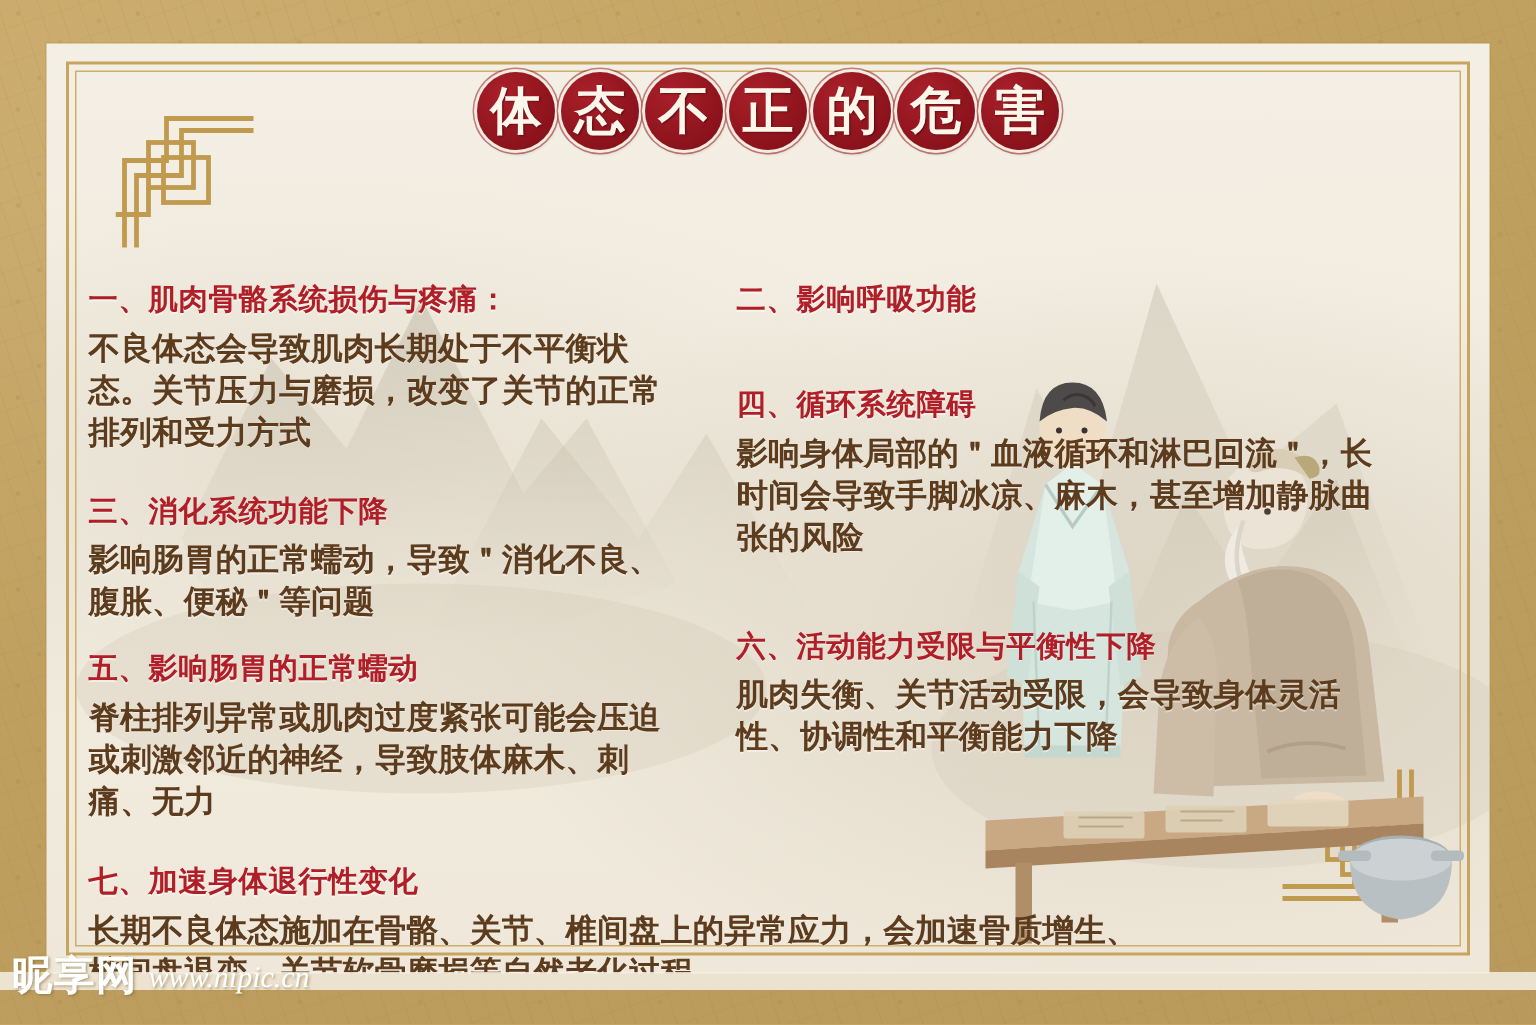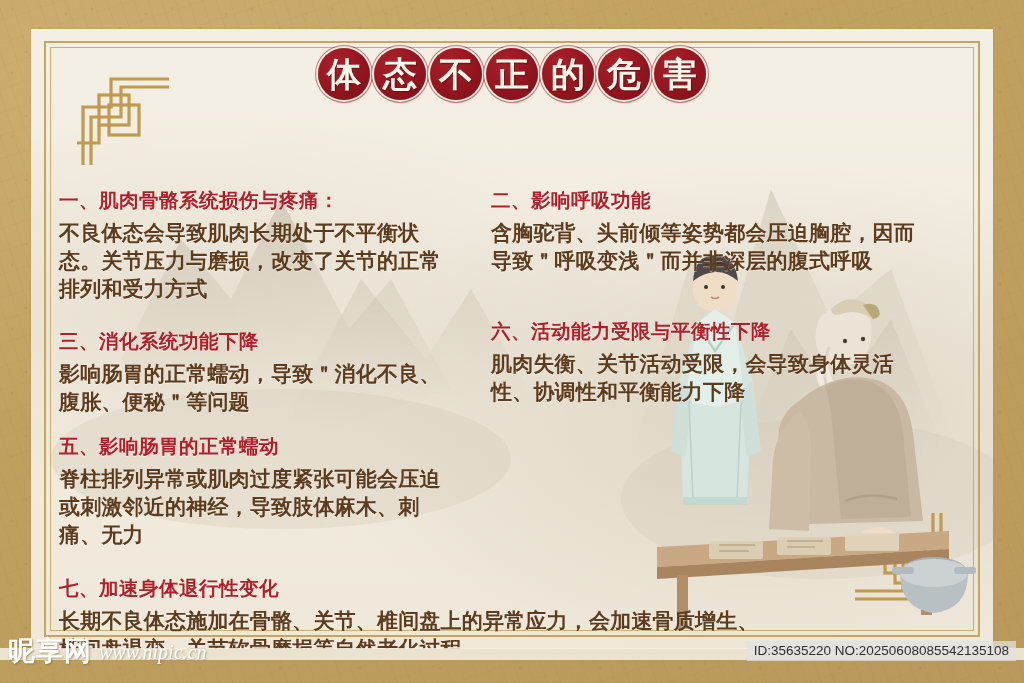--- a/index.html
+++ b/index.html
@@ -275,21 +275,24 @@
           </div>
           <div class="sec s5">
             <h3>五、影响肠胃的正常蠕动</h3>
             <p>脊柱排列异常或肌肉过度紧张可能会压迫或刺激邻近的神经，导致肢体麻木、刺痛、无力</p>
           </div>
         </div>
 
         <div class="col-r">
           <div class="sec s2">
             <h3>二、影响呼吸功能</h3>
-            <p>含胸驼背、头前倾等姿势都会压迫胸腔，因而导致＂呼吸变浅＂而并非深层的腹式呼吸</p>
+          </div>
+          <div class="sec s4">
+            <h3>四、循环系统障碍</h3>
+            <p>影响身体局部的＂血液循环和淋巴回流＂，长时间会导致手脚冰凉、麻木，甚至增加静脉曲张的风险</p>
           </div>
           <div class="sec s6">
             <h3>六、活动能力受限与平衡性下降</h3>
             <p>肌肉失衡、关节活动受限，会导致身体灵活性、协调性和平衡能力下降</p>
           </div>
         </div>
       </div>
 
       <div class="sec full">
         <h3>七、加速身体退行性变化</h3>
@@ -299,15 +302,14 @@
     </div>
   </div>
 
   <div class="wm-bar"></div>
 
   <div class="wm">
     <span class="cn">昵享网</span>
     <span class="url">www.nipic.cn</span>
   </div>
 
-  <div class="idtag">ID:35635220 NO:20250608085542135108</div>
 
 </div>
 
 </body></html>

